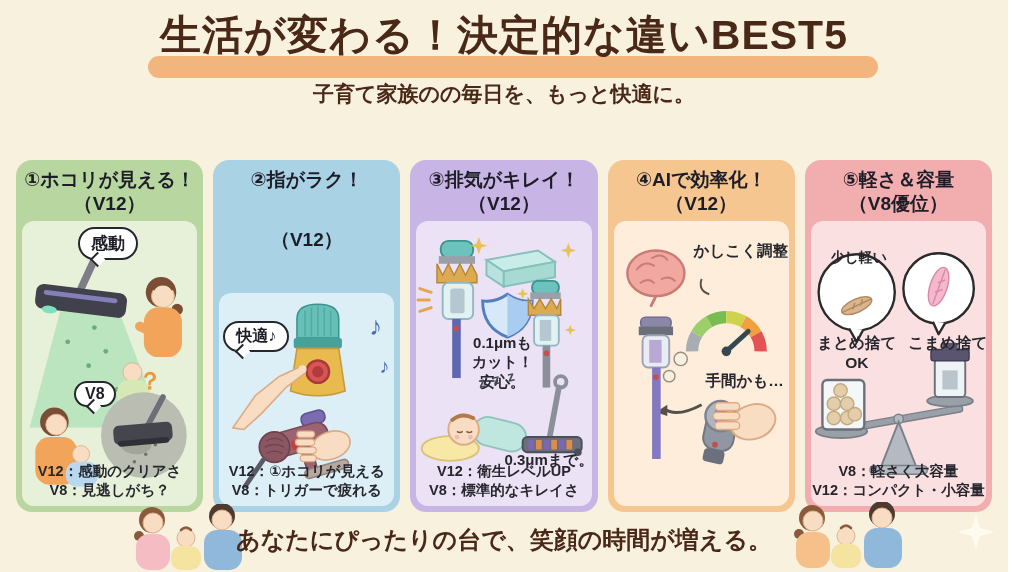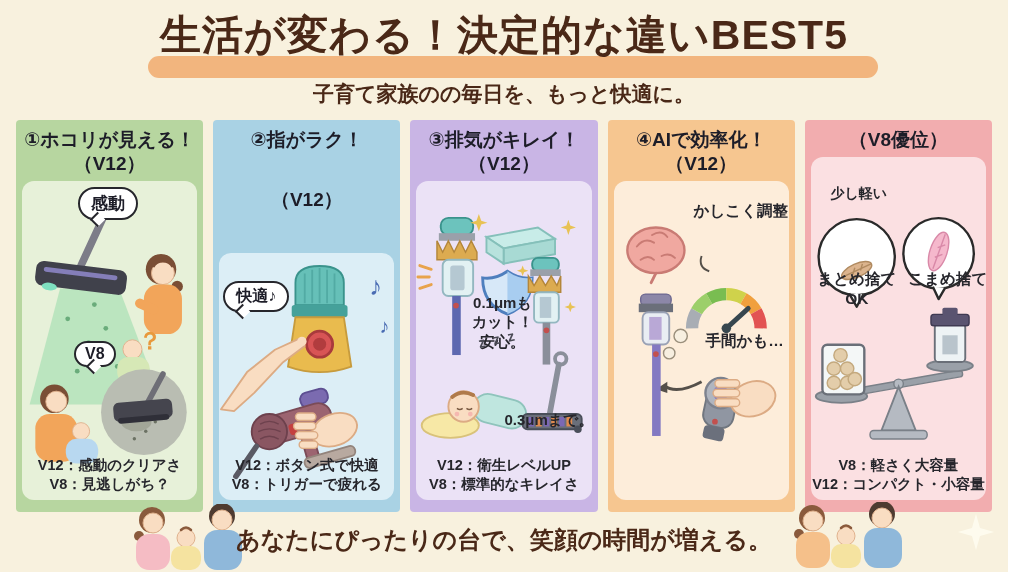--- a/index.html
+++ b/index.html
@@ -7,21 +7,21 @@
   .stage{position:relative;width:1008px;height:572px;background:#f8f1de;overflow:hidden;}
 
   
   .title-wrap{position:absolute;top:12px;left:0;right:0;text-align:center;}
   .highlight-bar{position:absolute;left:148px;top:44px;width:730px;height:22px;background:#f2b57e;border-radius:12px;z-index:0;}
   h1.main-title{position:relative;z-index:1;margin:0;font-size:41px;font-weight:800;color:#4a2817;letter-spacing:1px;line-height:1.15;}
   .subtitle{position:absolute;top:80px;left:0;right:0;text-align:center;font-size:21px;font-weight:700;color:#4a2817;margin:0;}
 
   
   .cards{position:absolute;top:120px;left:16px;right:16px;height:392px;display:flex;gap:10px;}
-  .card{flex:1;border-radius:4px;padding:8px 6px 12px;display:flex;flex-direction:column;box-sizing:border-box;}
+  .card{flex:1;border-radius:16px;padding:8px 6px 6px;display:flex;flex-direction:column;box-sizing:border-box;margin-top:40px;}
   .card-t1,.card-t2{text-align:center;font-weight:800;font-size:19px;line-height:1.25;color:#1d1d28;}
   .panel{flex:1;margin-top:5px;border-radius:12px;position:relative;overflow:hidden;}
   .c1{background:#b7d6a0;} .c1 .panel{background:#e7f1d9;}
   .c2{background:#a9d2e4;gap:36px;} .c2 .panel{background:#dceef6;}
   .c3{background:#c9b5e5;} .c3 .panel{background:#ebe2f6;}
   .c4{background:#f6c690;} .c4 .panel{background:#fdedda;}
   .c5{background:#f2adaf;} .c5 .panel{background:#fbe0e2;}
   .panel svg.illus{position:absolute;left:0;top:0;width:100%;height:100%;}
 
   .compare{position:absolute;left:0;right:0;bottom:5px;text-align:center;font-weight:800;font-size:14.5px;color:#26262c;line-height:1.35;white-space:nowrap;}
@@ -152,21 +152,21 @@
             <rect x="80" y="172" width="22" height="8" rx="4"></rect>
             <rect x="78" y="182" width="24" height="8" rx="4"></rect>
             <rect x="80" y="192" width="24" height="8" rx="4"></rect>
             <rect x="84" y="202" width="20" height="8" rx="4"></rect>
           </g>
         </svg>
         <div class="bubble" style="left:4px;top:28px;">快適♪</div>
         <div class="music-note" style="left:150px;top:18px;font-size:26px;">♪</div>
         <div class="music-note" style="left:160px;top:62px;font-size:20px;">♪</div>
         <div class="compare">
-          <div>V12：ボタン式で快適</div>
+          <div>V12：①ホコリが見える</div>
           <div>V8：トリガーで疲れる</div>
         </div>
       </div>
     </section>
 
     <section class="card c3">
       <div class="card-t1">③排気がキレイ！</div>
       <div class="card-t2">（V12）</div>
       <div class="panel">
         <svg class="illus" viewBox="0 0 184 266">
@@ -291,20 +291,21 @@
             <rect x="106" y="194" width="26" height="8" rx="4"></rect>
           </g>
           <circle cx="106" cy="218" r="3" fill="#c2504e"></circle>
         </svg>
         <div class="note" style="left:80px;top:20px;font-size:15.5px;">かしこく調整</div>
         <div class="note" style="left:92px;top:150px;font-size:15.5px;">手間かも…</div>
       </div>
     </section>
 
     <section class="card c5">
+      <div class="card-t1">⑤軽さ＆容量</div>
       <div class="card-t2">（V8優位）</div>
       <div class="panel">
         <svg class="illus" viewBox="0 0 184 266">
 
           <circle cx="48" cy="58" r="40" fill="#fff" stroke="#2a2a2a" stroke-width="2.5"></circle>
           <path d="M40 96 l8 14 l7 -13" fill="#fff" stroke="#2a2a2a" stroke-width="2.5" stroke-linejoin="round"></path>
           <ellipse cx="48" cy="72" rx="17" ry="7" fill="#dcb48e" stroke="#b08a60" stroke-width="1.5" transform="rotate(-24 48 72)"></ellipse>
           <path d="M33 79 L63 65 M44 76 l2 -7 M52 72 l2 -7" stroke="#b08a60" stroke-width="1.5" fill="none"></path>
 
           <circle cx="134" cy="54" r="37" fill="#fff" stroke="#2a2a2a" stroke-width="2.5"></circle>

